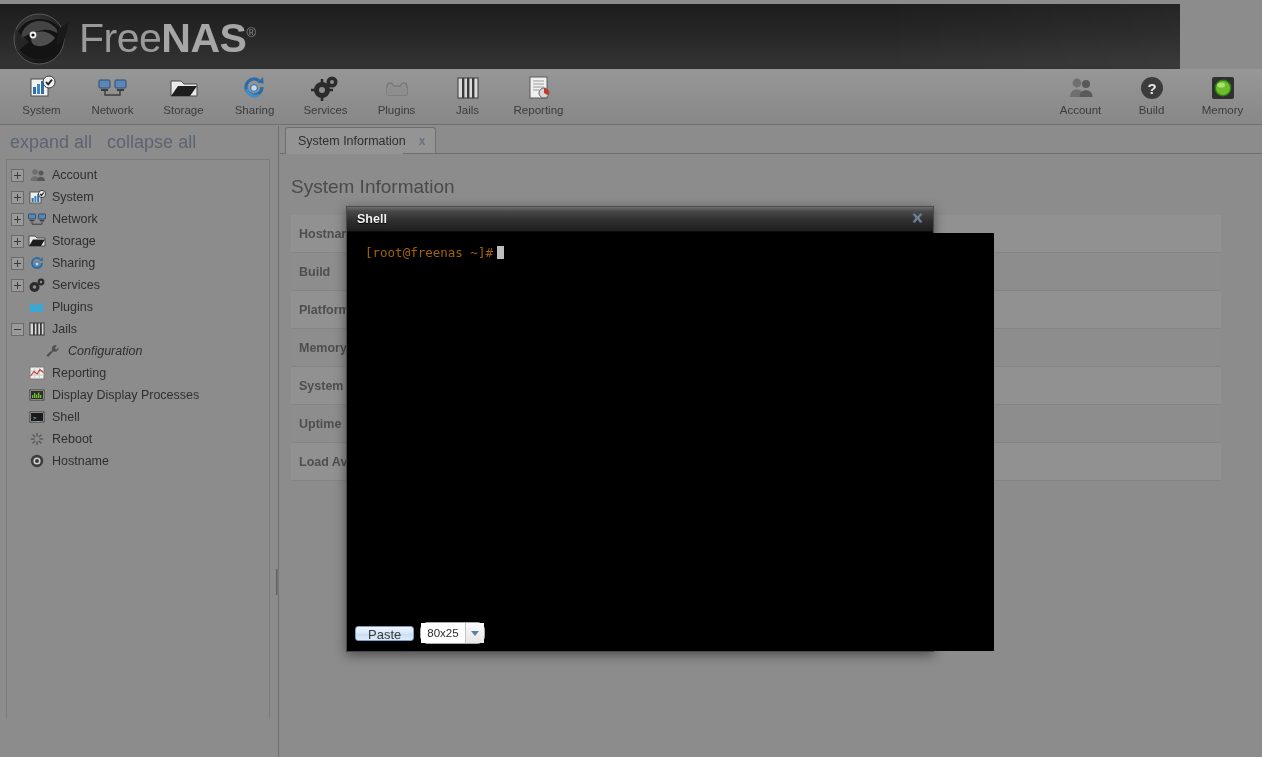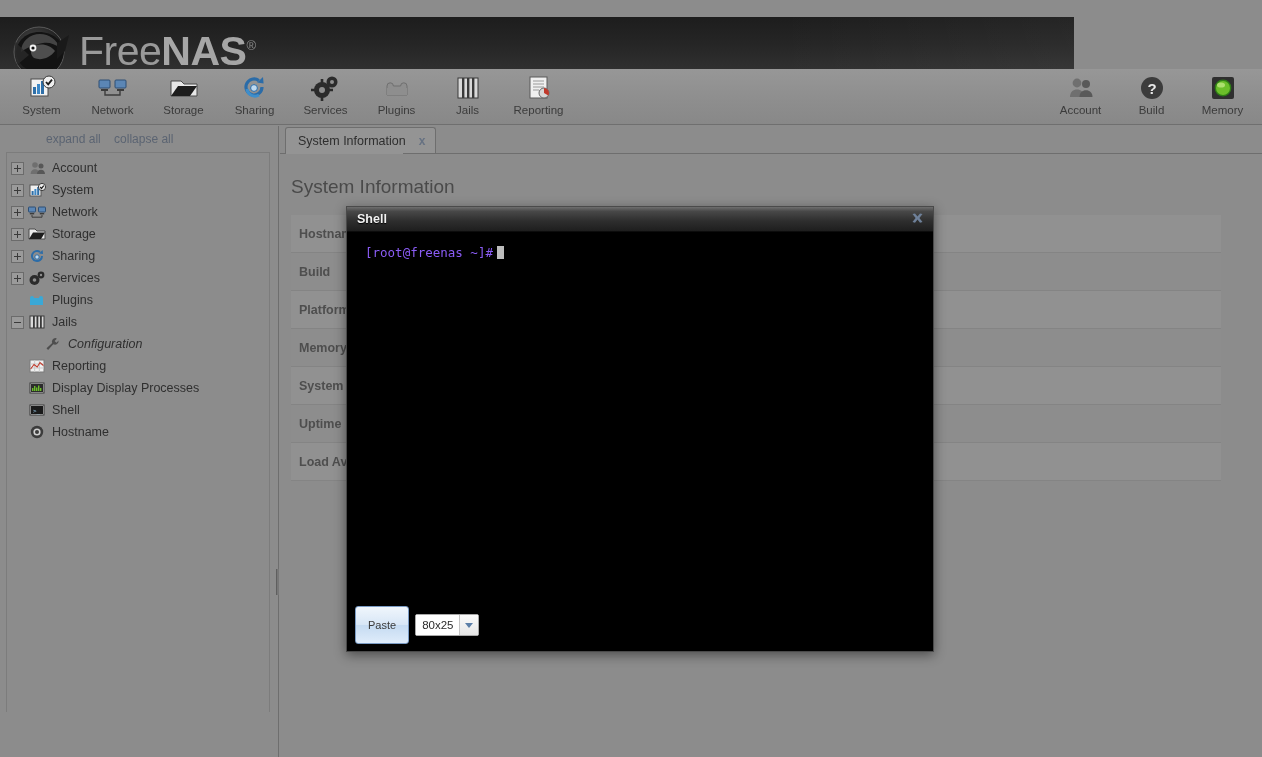--- a/index.html
+++ b/index.html
@@ -21,22 +21,22 @@
   
   #page {
     position: absolute;
     inset: 0;
     background: #8c8c8c;
   }
 
   
   .brandbar {
     position: absolute;
-    left: 0; top: 17px;
-    width: 1074px; height: 69px;
+    left: 0; top: 4px;
+    width: 1180px; height: 69px;
     background: linear-gradient(180deg, #1d1d1d 0%, #262626 42%, #333333 88%, #2e2e2e 100%);
     border-bottom: 1px solid #151515;
     overflow: hidden;
   }
   .brandbar::after {
     content: "";
     position: absolute; right: 0; top: 0; width: 300px; height: 100%;
     background: linear-gradient(90deg, rgba(255,255,255,0) 0%, rgba(255,255,255,0.035) 100%);
   }
   .logo-wrap {
@@ -90,22 +90,21 @@
   
   .sidebar {
     position: absolute;
     left: 0; top: 126px;
     width: 279px; height: 631px;
     background: #8c8c8c;
     border-right: 1px solid #6e6e6e;
   }
   .expandbar {
     padding: 6px 0 4px 10px;
-    font-size: 12px;
-    margin-left: 36px;
+    font-size: 18px;
   }
   .expandbar a {
     color: #5b6472;
     text-decoration: none;
     margin-right: 10px;
     cursor: pointer;
   }
   .treebox {
     margin: 2px 8px 0 6px;
     border: 1px solid #7c7c7c;
@@ -251,57 +250,57 @@
     position: absolute; right: 8px; top: 4px;
     width: 16px; height: 16px;
     display: flex; align-items: center; justify-content: center;
     font-size: 12px; font-weight: bold;
     color: #6e8099;
     cursor: pointer;
   }
   .term {
     position: absolute;
     left: 0; top: 26px;
-    width: 586px; height: 418px;
+    width: 647px; height: 418px;
     background: #000;
     padding: 12px 0 0 18px;
     font-family: "DejaVu Sans Mono", "Liberation Mono", monospace;
     font-size: 12.5px;
-    color: #8b5cf6;
+    color: #a16207;
     line-height: 1.35;
     overflow: hidden;
   }
   .term .cursor {
     display: inline-block;
     width: 7px; height: 13px;
     background: #bdbdbd;
     vertical-align: -2px;
     margin-left: 4px;
   }
   .term-bottom {
     position: absolute;
     left: 8px; bottom: 7px;
     display: flex; align-items: center; gap: 6px;
   }
   .btn-paste {
-    height: 38px;
+    height: 15px;
     padding: 0 12px;
     border: 1px solid #7a9bc4;
     border-radius: 3px;
     background: linear-gradient(180deg, #f0f6fc 0%, #d7e6f6 50%, #c5dbf2 51%, #dfecfa 100%);
-    font-size: 11px;
+    font-size: 13px;
     color: #3a3a3a;
     cursor: pointer;
   }
   .combo {
     display: flex; align-items: stretch;
     height: 22px;
     border: 1px solid #a8a8a8;
     background: #fff;
-    border-radius: 2px;
+    border-radius: 8px;
   }
   .combo .cval {
     min-width: 38px;
     padding: 0 6px;
     display: flex; align-items: center;
     font-size: 11.5px;
     color: #2b2b2b;
     background: #fff;
   }
   .combo .carrow {
@@ -650,20 +649,30 @@
           <span class="nico">
             <svg width="16" height="14" viewBox="0 0 16 14">
                 <rect x="1" y="2" width="14" height="10" fill="#d4d4d4" stroke="#3a3a3a"></rect>
                 <rect x="2" y="3" width="12" height="8" fill="#1a1a1a"></rect>
                 <text x="4" y="9.6" font-size="6" fill="#9fd0f0" font-family="DejaVu Sans Mono, monospace">&gt;_</text>
               </svg>
           </span>
           <span>Shell</span>
         </div>
 
+        <div class="tnode indent2">
+          <span class="nico">
+            <svg width="16" height="14" viewBox="0 0 16 14">
+                <g stroke="#5a5a5a" stroke-width="1.5" stroke-linecap="round">
+                  <path d="M8 1.4 v2.6 M8 10 v2.6 M2.4 7 h2.6 M11 7 h2.6 M4 3 l1.8 1.8 M10.2 9.2 l1.8 1.8 M4 11 l1.8 -1.8 M10.2 4.8 l1.8 -1.8"></path>
+                </g>
+              </svg>
+          </span>
+          <span>Reboot</span>
+        </div>
 
         <div class="tnode indent2">
           <span class="nico">
             <svg width="16" height="14" viewBox="0 0 16 14">
                 <circle cx="8" cy="7" r="6.2" fill="#3c3c3c"></circle>
                 <circle cx="8" cy="7" r="3.6" fill="#d0d0d0"></circle>
                 <circle cx="8" cy="7" r="2" fill="#3c3c3c"></circle>
               </svg>
           </span>
           <span>Hostname</span>

